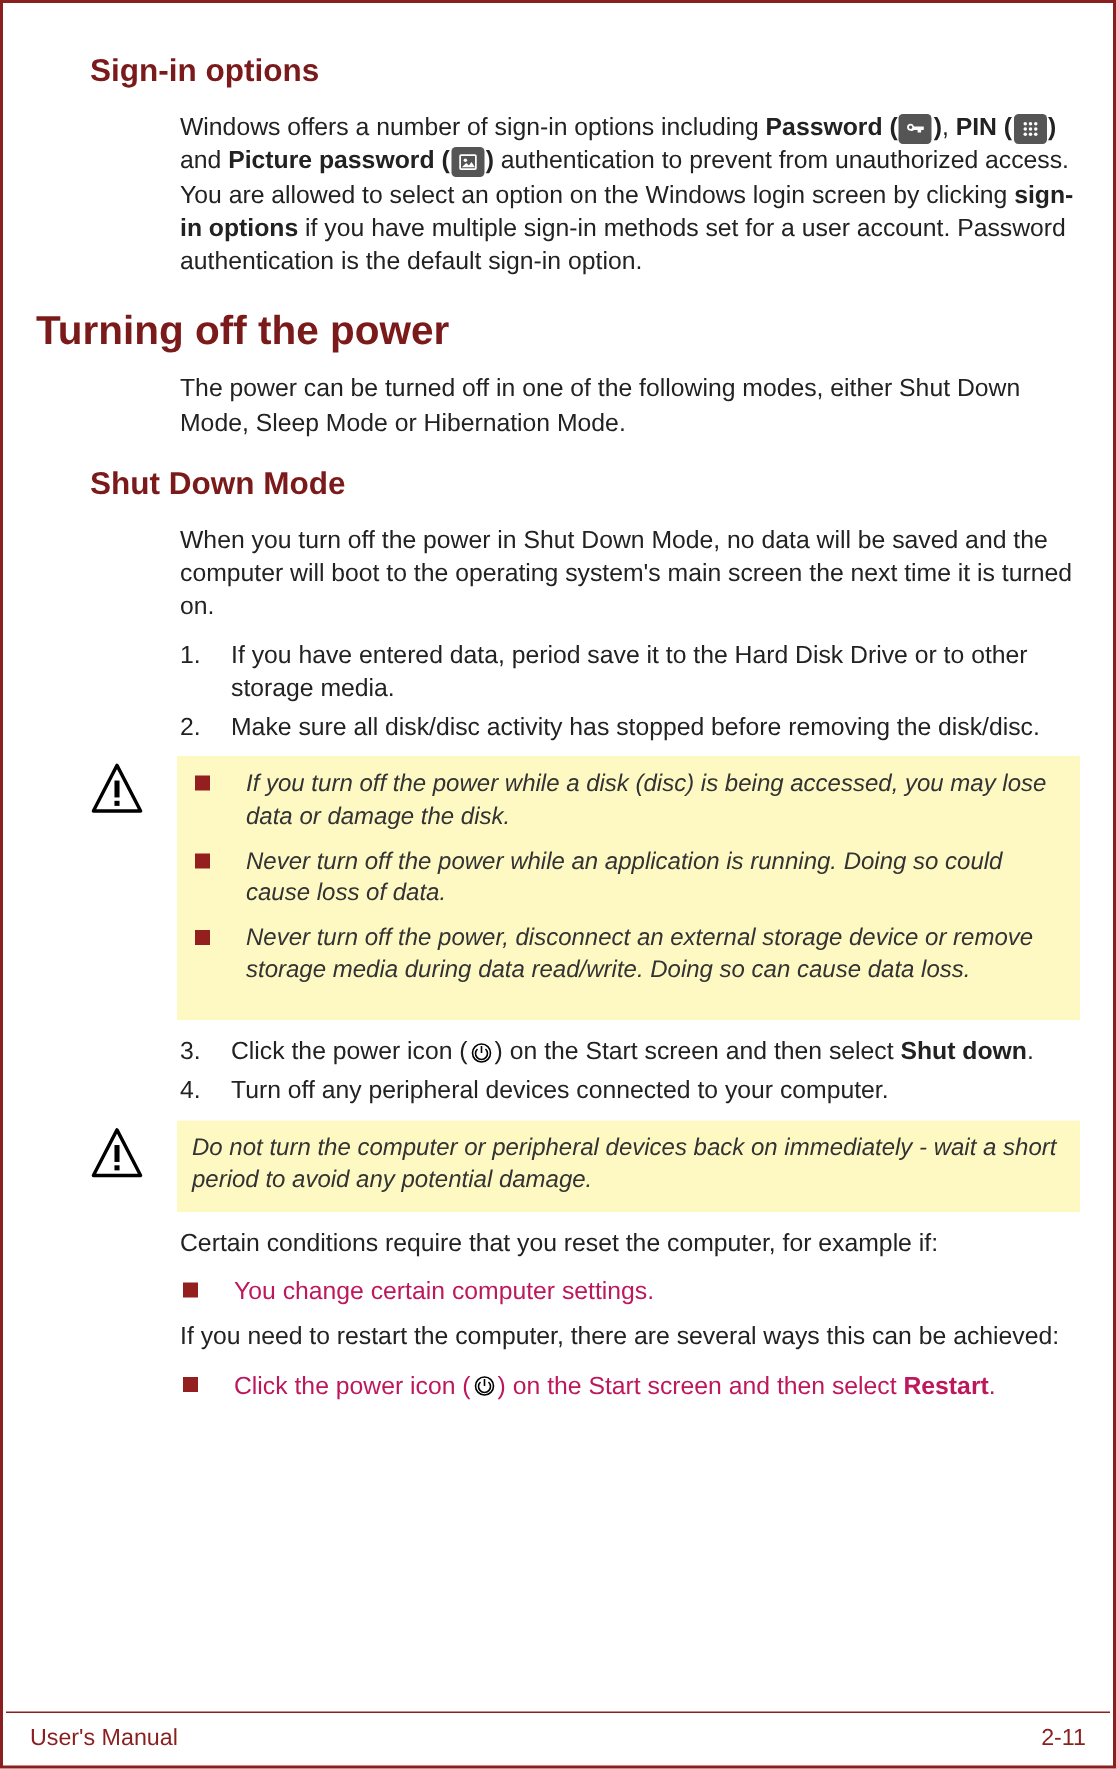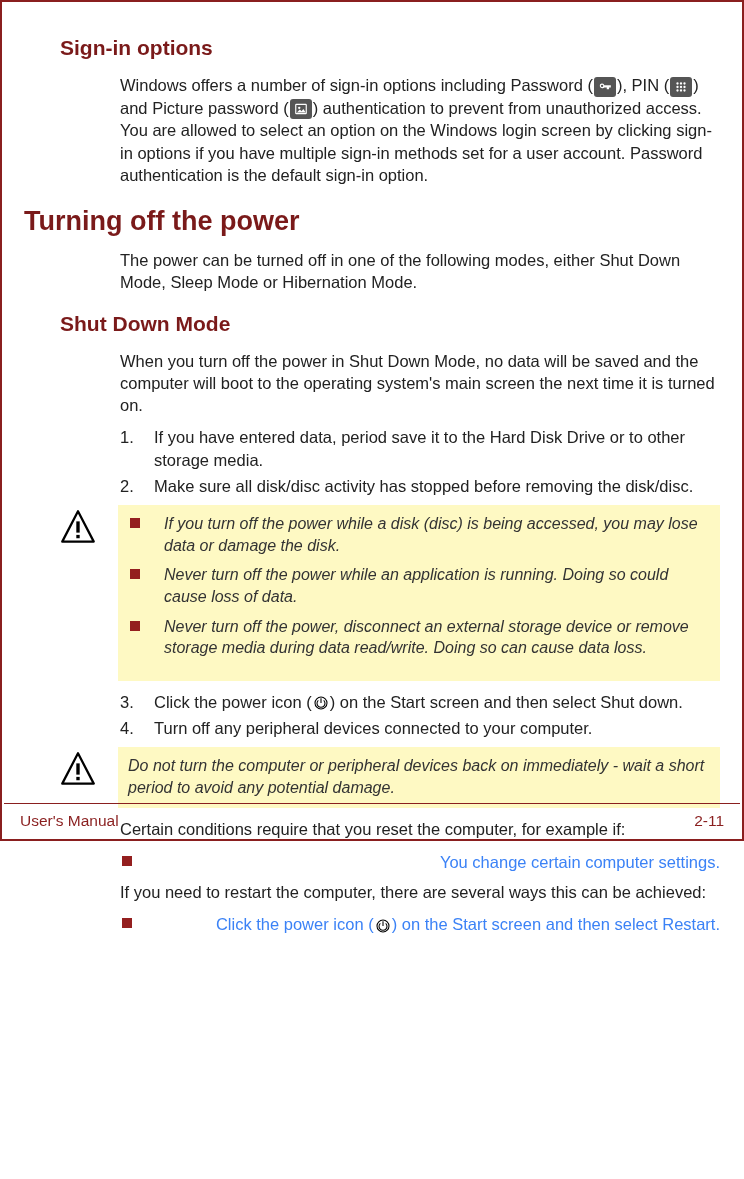--- a/index.html
+++ b/index.html
@@ -1,19 +1,19 @@
 <!DOCTYPE html>
 <html><head>
 <meta charset="utf-8">
 <style>
   * { box-sizing: border-box; margin: 0; padding: 0; }
   html, body { width: 744px; height: 1179px; font-family: Arial, Helvetica, sans-serif; }
   .page {
     width: 744px;
-    height: 841px;
+    height: 1179px;
     border: 2px solid #8a1f1f;
     position: relative;
     background: #fff;
     padding: 30px 20px 0 20px;
   }
   .content { padding: 0 2px 0 2px; }
   .h2 {
     color: #7a1a1a;
     font-weight: 700;
     font-size: 21px;
@@ -73,27 +73,26 @@
   .warn-plain {
     font-style: italic;
     font-size: 16px;
     color: #333;
     line-height: 1.35;
   }
   .ul { margin: 6px 0 8px 96px; }
   .ul-item {
     display: flex;
     font-size: 16.5px;
-    color: #3b82f6;
+    color: #be185d;
     line-height: 1.35;
     margin-bottom: 6px;
-    justify-content: space-between;
   }
   .ul-item .sq-bullet { margin: 5px 24px 0 2px; }
-  b { font-weight: 400; }
+  b { font-weight: 700; }
   .inline-icon {
     display: inline-flex;
     vertical-align: middle;
     width: 22px;
     height: 20px;
     background: #555;
     border-radius: 3px;
     align-items: center;
     justify-content: center;
     margin: 0 1px;

